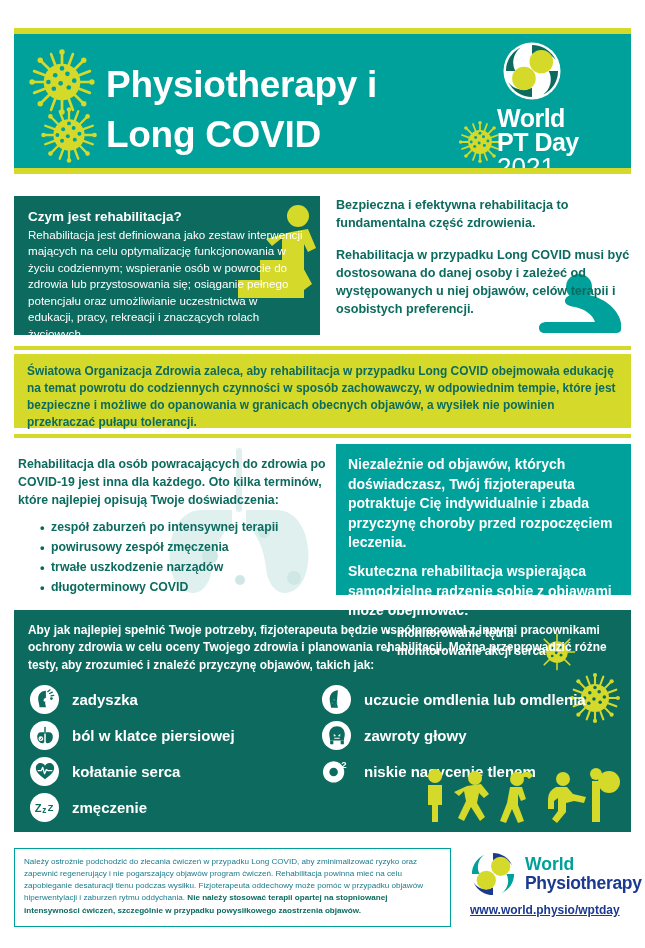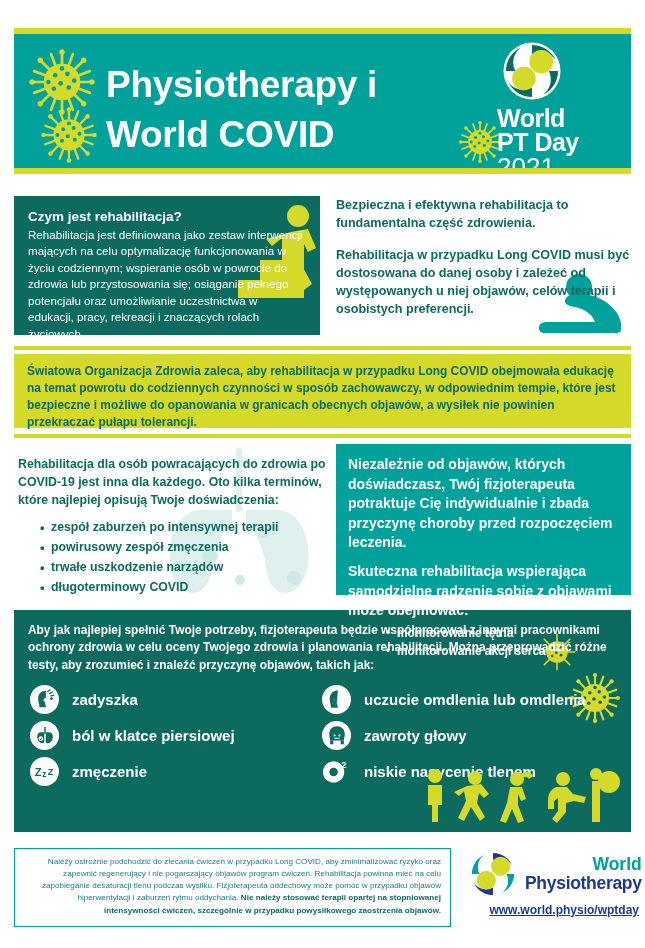--- a/index.html
+++ b/index.html
@@ -175,21 +175,21 @@
   .sym-ico {
     width: 29px; height: 29px; flex: 0 0 29px;
     background: #ffffff; border-radius: 50%;
     display: flex; align-items: center; justify-content: center;
   }
   .sym-ico svg { display: block; }
   .sym-label { color: #ffffff; font-size: 15px; font-weight: bold; }
   .figures { position: absolute; right: 6px; bottom: 4px; z-index: 3; }
 
   
-  .footer { position: absolute; left: 14px; top: 848px; width: 617px; height: 86px; text-align: right; }
+  .footer { position: absolute; left: 14px; top: 848px; width: 617px; height: 86px; }
   .disclaimer {
     position: absolute; left: 0; top: 0;
     width: 437px; height: 79px;
     border: 1.5px solid #00a19a;
     padding: 7px 9px;
   }
   .disclaimer p {
     color: #1a7a8c; font-size: 8.1px; line-height: 1.5;
   }
   .disclaimer b { color: #0c6b5e; font-weight: bold; }
@@ -340,21 +340,21 @@
               <circle cx="50" cy="30" r="3.4"></circle>
             <circle cx="30" cy="50" r="3.4"></circle>
               <circle cx="68" cy="48" r="3.4"></circle>
           </g>
         </g>
       </svg>
     </div>
 
     <div class="header-title">
       <div>Physiotherapy i</div>
-      <div>World COVID</div>
+      <div>Long COVID</div>
     </div>
 
     <div class="wptday-logo">
       <svg class="wpt-mark" viewBox="0 0 100 100">
         <circle cx="50" cy="50" r="46" fill="#ffffff"></circle>
         <path d="M50 8 a42 42 0 0 1 38 24 a30 30 0 0 0 -38 -9 Z" fill="#0c6b5e"></path>
         <path d="M92 50 a42 42 0 0 1 -24 38 a30 30 0 0 0 9 -38 Z" fill="#0c6b5e"></path>
         <path d="M50 92 a42 42 0 0 1 -38 -24 a30 30 0 0 0 38 9 Z" fill="#0c6b5e"></path>
         <path d="M8 50 a42 42 0 0 1 24 -38 a30 30 0 0 0 -9 38 Z" fill="#0c6b5e"></path>
         <circle cx="65" cy="35" r="19" fill="#d4d92a"></circle>
@@ -536,20 +536,29 @@
                 <path d="M11.2 9 L11.2 19 C11.2 20 10.4 21 9 21 C6 21 3.5 18 3.5 14 C3.5 11 5 9 7.5 9 Z"></path>
                 <path d="M12.8 9 L12.8 19 C12.8 20 13.6 21 15 21 C18 21 20.5 18 20.5 14 C20.5 11 19 9 16.5 9 Z"></path>
               </g>
               <circle cx="7.5" cy="16" r="2.6" fill="#ffffff"></circle>
               <path d="M6.3 16 l1 1.2 l1.6 -2.4" stroke="#0c6b5e" stroke-width="0.9" fill="none"></path>
             </svg>
           </span>
           <span class="sym-label">ból w klatce piersiowej</span>
         </div>
 
+        <div class="sym-item">
+          <span class="sym-ico">
+            <svg width="22" height="22" viewBox="0 0 24 24">
+              <path d="M12 21 C5 16 2 12.5 2 8.8 C2 5.6 4.4 3.4 7.2 3.4 C9.2 3.4 11 4.6 12 6.2 C13 4.6 14.8 3.4 16.8 3.4 C19.6 3.4 22 5.6 22 8.8 C22 12.5 19 16 12 21 Z" fill="#0c6b5e"></path>
+              <path d="M4.5 11.5 L8 11.5 L9.5 8 L11.5 15 L13.5 10.5 L15 11.5 L19.5 11.5" stroke="#ffffff" stroke-width="1.4" fill="none" stroke-linecap="round" stroke-linejoin="round"></path>
+            </svg>
+          </span>
+          <span class="sym-label">kołatanie serca</span>
+        </div>
 
         <div class="sym-item">
           <span class="sym-ico">
             <svg width="24" height="22" viewBox="0 0 26 22">
               <text x="2" y="16" font-family="Liberation Sans, sans-serif" font-size="12" font-weight="bold" fill="#0c6b5e">Z</text>
               <text x="10" y="17" font-family="Liberation Sans, sans-serif" font-size="9" font-weight="bold" fill="#0c6b5e">z</text>
               <text x="16" y="15" font-family="Liberation Sans, sans-serif" font-size="10" font-weight="bold" fill="#0c6b5e">Z</text>
             </svg>
           </span>
           <span class="sym-label">zmęczenie</span>

